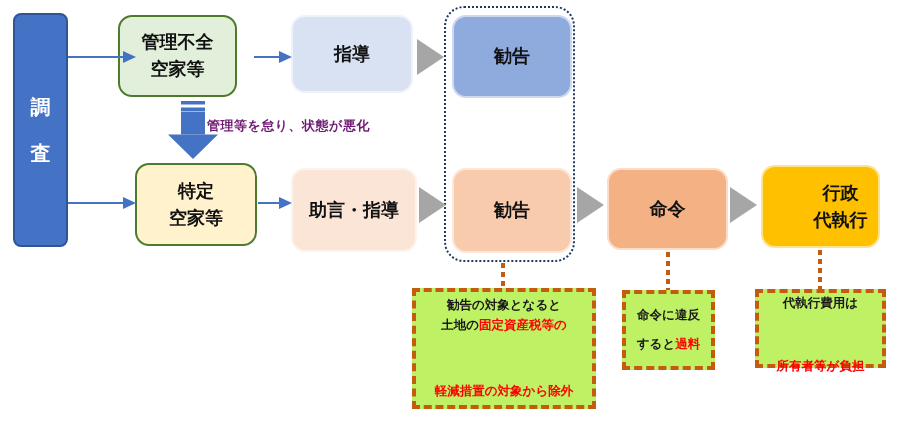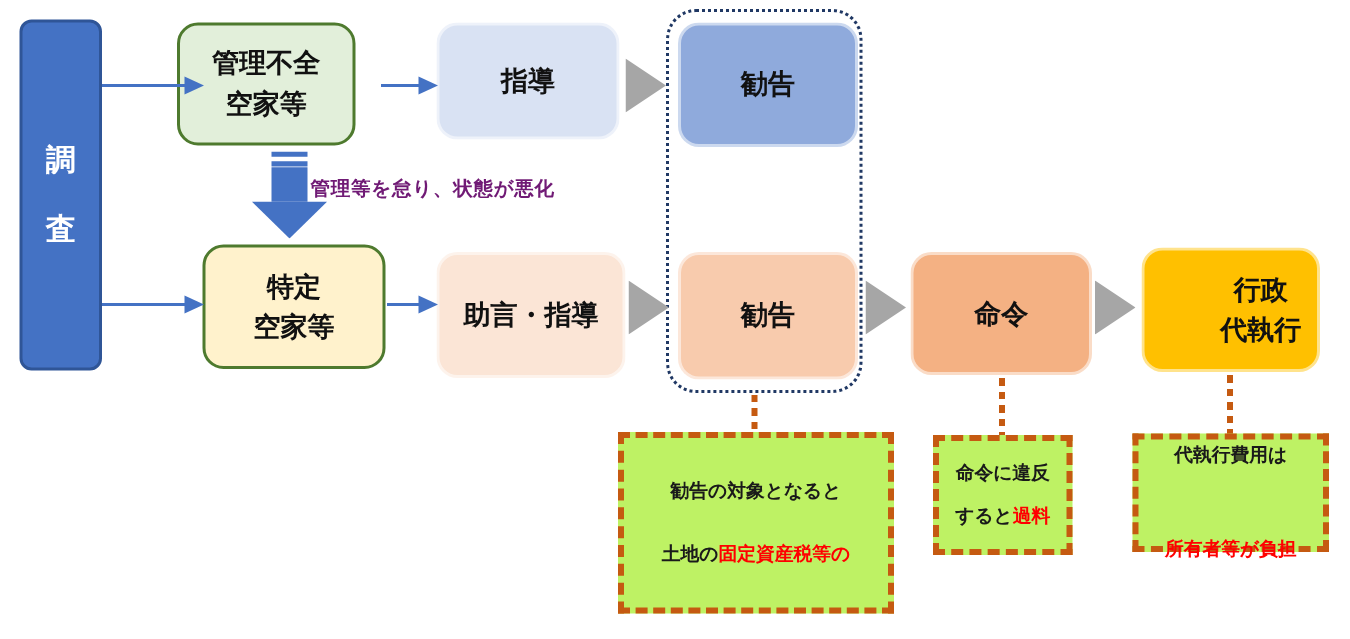--- a/index.html
+++ b/index.html
@@ -146,20 +146,21 @@
 
   <div class="connector" id="conn-kankoku"></div>
   <div class="connector" id="conn-meirei"></div>
   <div class="connector" id="conn-gyousei"></div>
 
   <div class="note" id="note-kankoku">
     <div>勧告の対象となると</div>
     <div>
       <span>土地の</span><span class="red">固定資産税等の</span>
     </div>
+    <div class="red">軽減措置の対象から除外</div>
   </div>
 
   <div class="note" id="note-meirei">
     <div>命令に違反</div>
     <div>
       <span>すると</span><span class="red">過料</span>
     </div>
   </div>
 
   <div class="note" id="note-gyousei">

